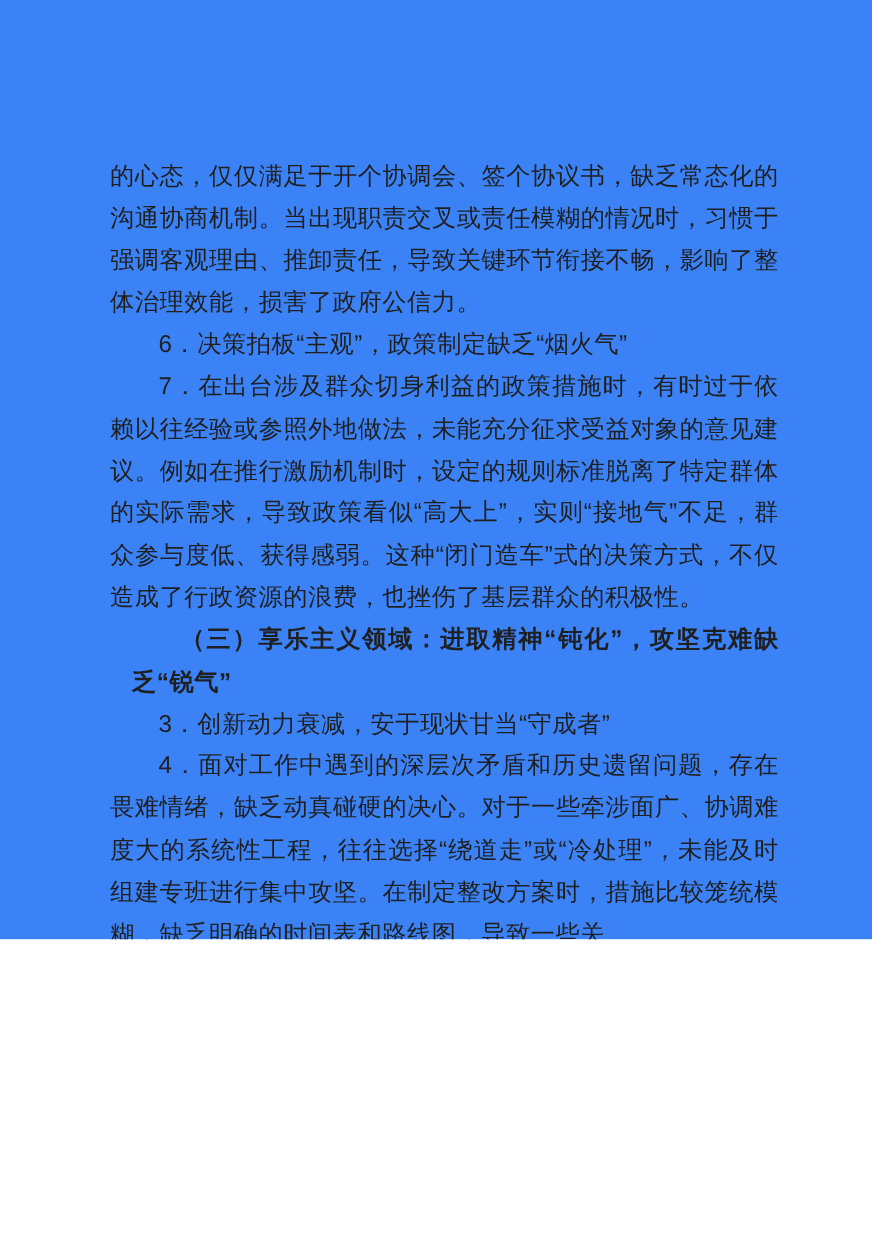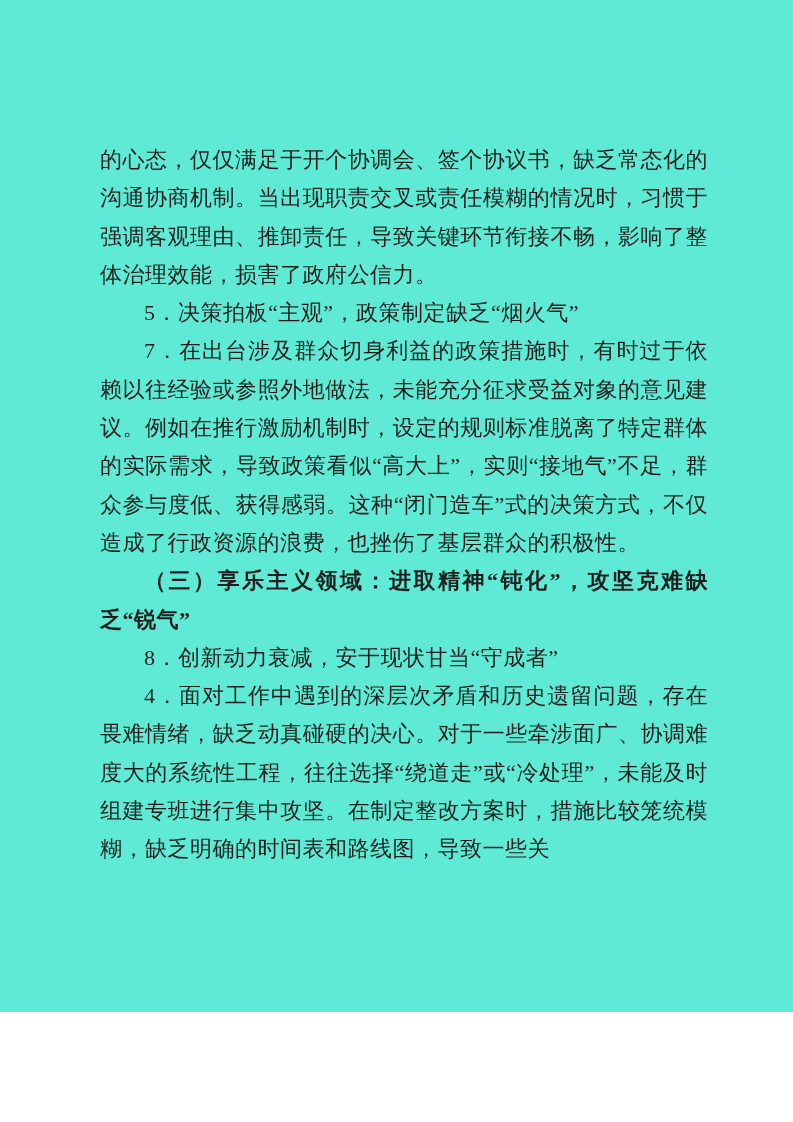--- a/index.html
+++ b/index.html
@@ -3,24 +3,24 @@
 <meta charset="utf-8">
 <style>
   html, body {
     margin: 0;
     padding: 0;
     background: #ffffff;
   }
   .page {
     position: relative;
     width: 793px;
-    height: 1012px;
-    background: #5eead4;
+    height: 854px;
+    background: #3b82f6;
     overflow: hidden;
-    font-family: Liberation Serif, serif;
+    font-family: Liberation Sans, sans-serif;
     color: #1f1f1f;
   }
   .content {
     position: absolute;
     left: 100px;
     top: 141px;
     width: 608px;
     font-size: 22px;
     line-height: 38.3px;
     text-align: justify;
@@ -29,38 +29,39 @@
   .content p {
     margin: 0;
     padding: 0;
     text-indent: 2em;
   }
   .content p.no-indent {
     text-indent: 0;
   }
   .content p.section-heading {
     font-weight: bold;
+    margin-left: 20px;
   }
   .footer {
     position: absolute;
     top: 1028px;
     left: 0;
     right: 88px;
     text-align: right;
     font-size: 21px;
     color: #3a3a3a;
     letter-spacing: 2px;
   }
 </style>
 </head>
 <body>
 
 <div class="page">
   <div class="content">
     <p class="no-indent">的心态，仅仅满足于开个协调会、签个协议书，缺乏常态化的沟通协商机制。当出现职责交叉或责任模糊的情况时，习惯于强调客观理由、推卸责任，导致关键环节衔接不畅，影响了整体治理效能，损害了政府公信力。</p>
-    <p>5．决策拍板“主观”，政策制定缺乏“烟火气”</p>
+    <p>6．决策拍板“主观”，政策制定缺乏“烟火气”</p>
     <p>7．在出台涉及群众切身利益的政策措施时，有时过于依赖以往经验或参照外地做法，未能充分征求受益对象的意见建议。例如在推行激励机制时，设定的规则标准脱离了特定群体的实际需求，导致政策看似“高大上”，实则“接地气”不足，群众参与度低、获得感弱。这种“闭门造车”式的决策方式，不仅造成了行政资源的浪费，也挫伤了基层群众的积极性。</p>
     <p class="section-heading">（三）享乐主义领域：进取精神“钝化”，攻坚克难缺乏“锐气”</p>
-    <p>8．创新动力衰减，安于现状甘当“守成者”</p>
+    <p>3．创新动力衰减，安于现状甘当“守成者”</p>
     <p>4．面对工作中遇到的深层次矛盾和历史遗留问题，存在畏难情绪，缺乏动真碰硬的决心。对于一些牵涉面广、协调难度大的系统性工程，往往选择“绕道走”或“冷处理”，未能及时组建专班进行集中攻坚。在制定整改方案时，措施比较笼统模糊，缺乏明确的时间表和路线图，导致一些关</p>
   </div>
   <div class="footer">— 3 —</div>
 </div>
 
 </body></html>

